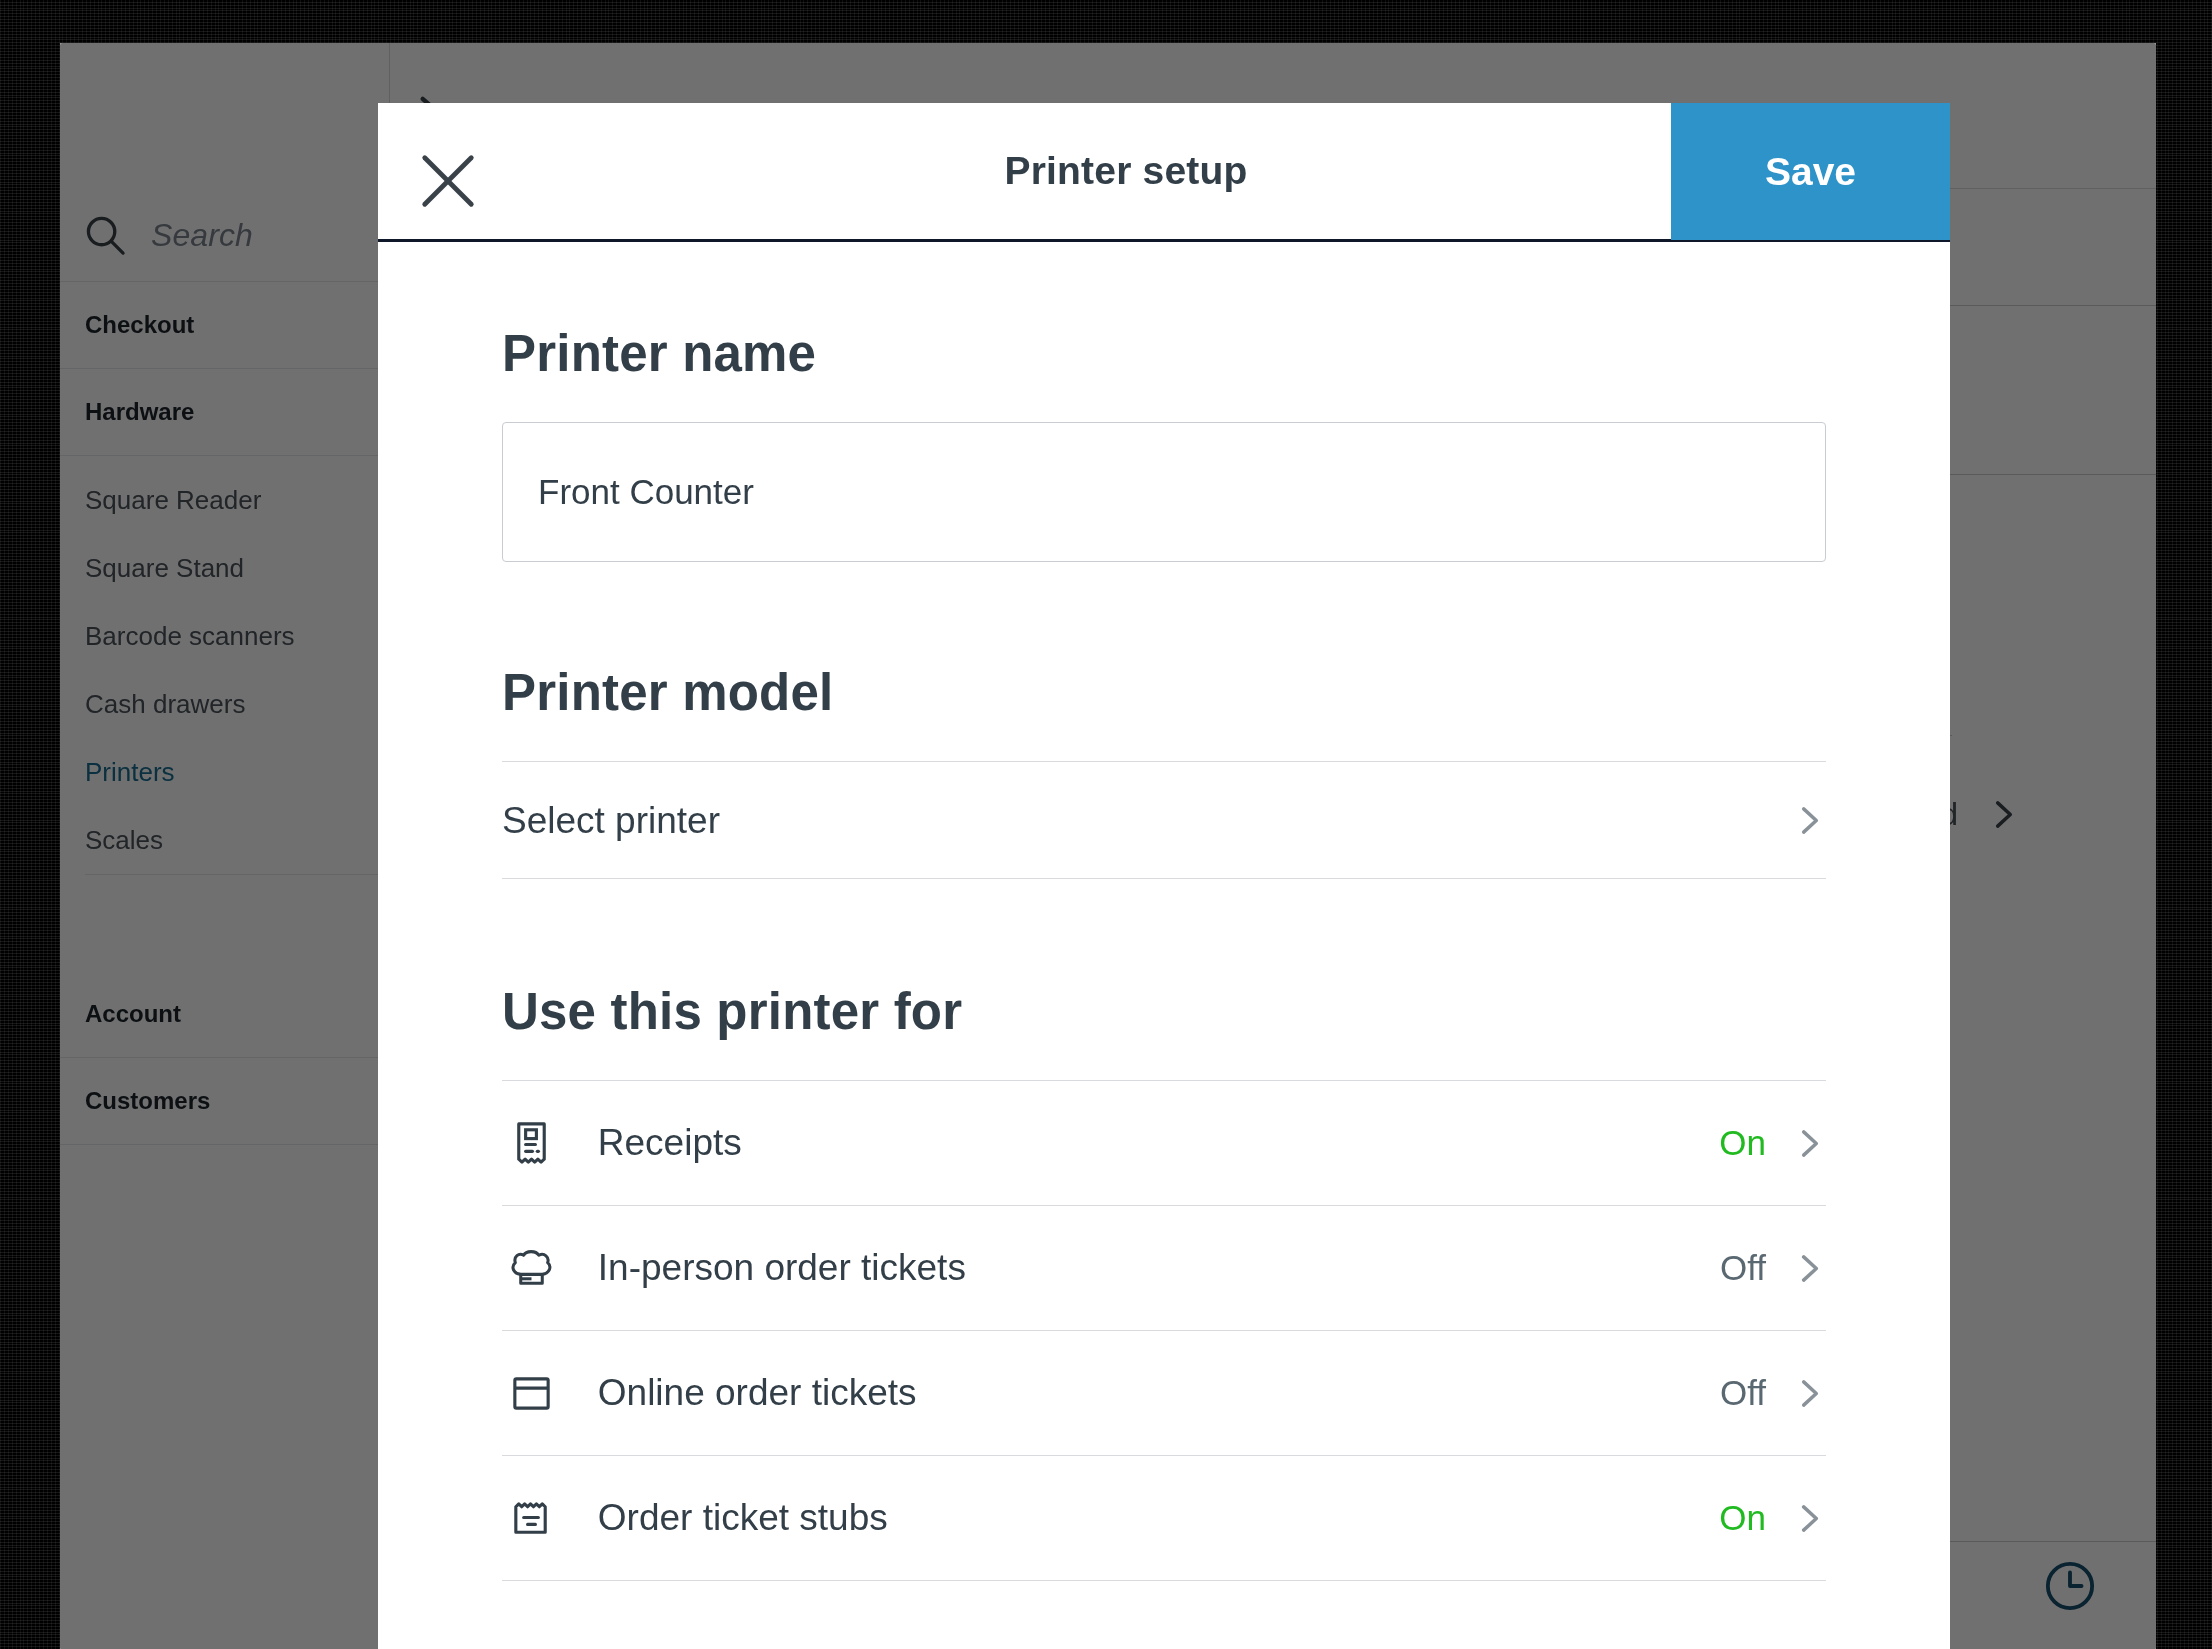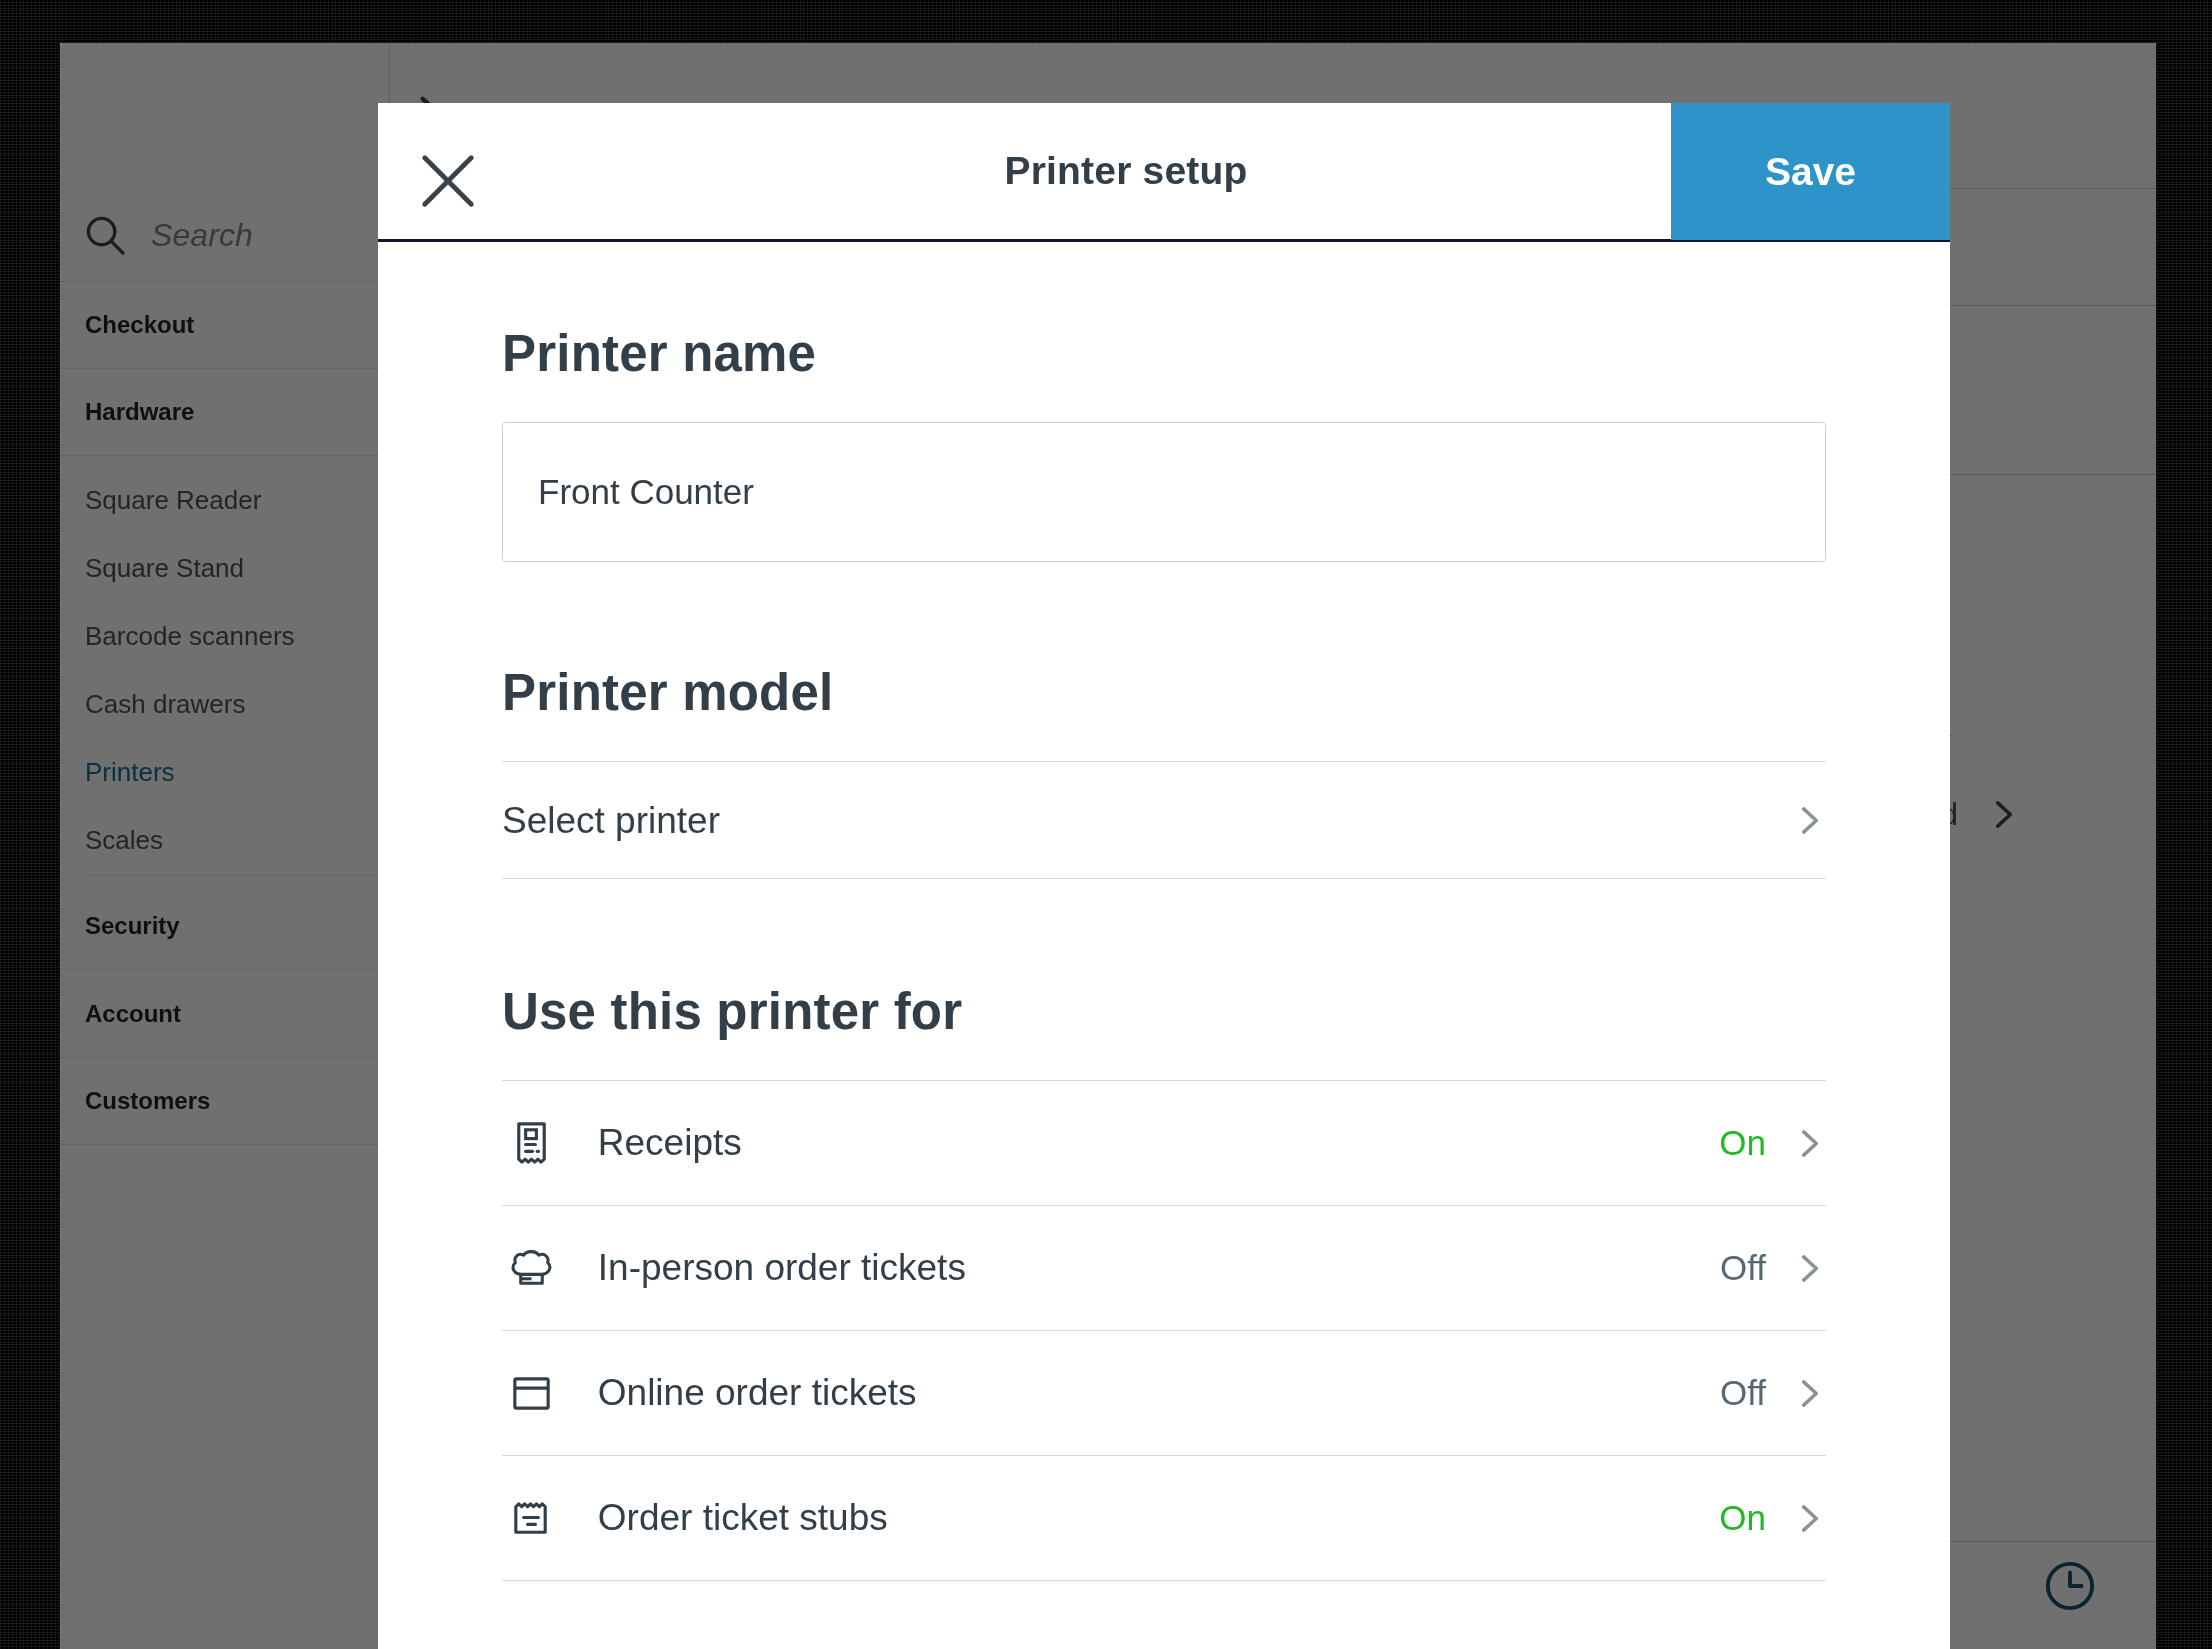--- a/index.html
+++ b/index.html
@@ -378,23 +378,20 @@
           <div class="nav-sub">Cash drawers</div>
         </div>
         <div class="nav-group" style="top:763px">
           <div class="nav-sub">Scales</div>
           <div class="nav-divider"></div>
         </div>
         <div class="nav-group" style="top:695px">
           <div class="nav-sub selected">Printers</div>
         </div>
 
-        <div class="nav-group" style="top:840px">
-          <div class="nav-header">Security</div>
-        </div>
         <div class="nav-group" style="top:928px">
           <div class="nav-header">Account</div>
         </div>
         <div class="nav-group" style="top:1015px">
           <div class="nav-header">Customers</div>
         </div>
       </div>
 
       <div id="settings-main">
         <div id="main-topbar">

